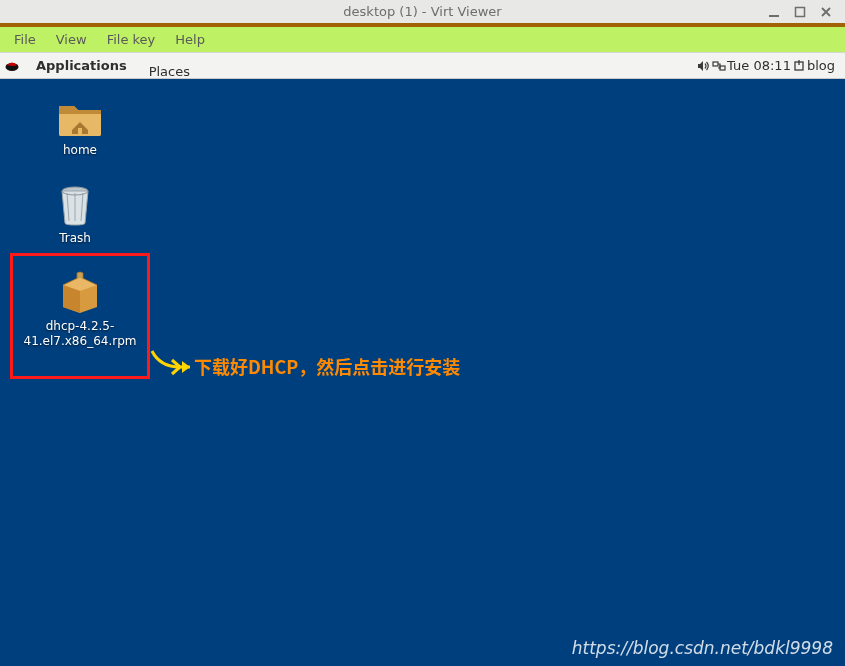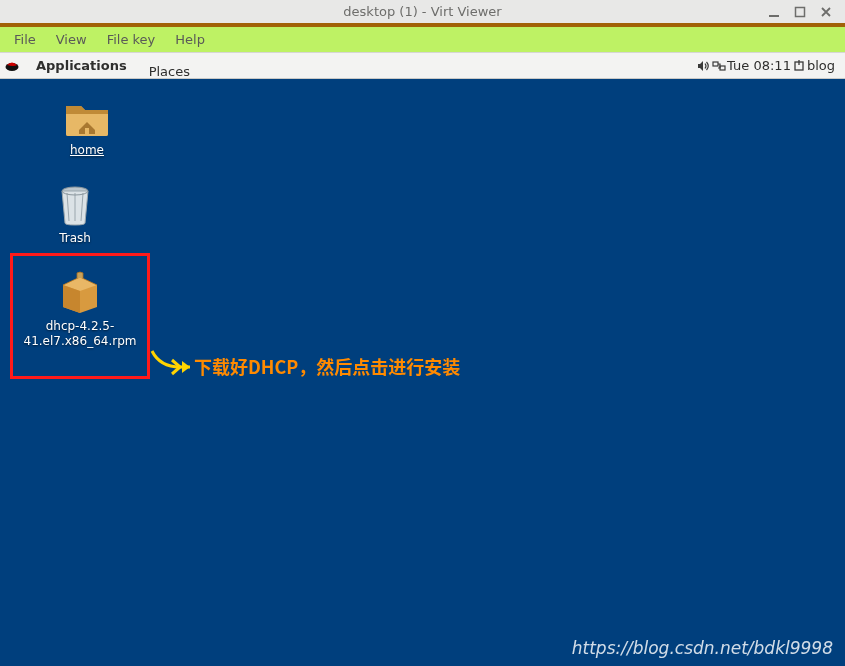--- a/index.html
+++ b/index.html
@@ -62,21 +62,21 @@
   .desk-icon {
     position: absolute;
     width: 110px;
     display:flex; flex-direction:column; align-items:center;
     color:#fff; font-size:12px;
     text-align:center;
     cursor: default;
   }
   .desk-icon .glyph { width:48px; height:48px; display:flex; align-items:center; justify-content:center; }
   .desk-icon .label { margin-top:2px; line-height:1.25; text-shadow: 0 1px 2px rgba(0,0,0,.6);}
-  .desk-home { left:32px; top:14px;text-decoration:underline; }
+  .desk-home { left:25px; top:14px; }
   .desk-trash { left:20px; top:102px; }
   .desk-rpm { left:20px; top:190px; width:120px;}
   
   .hl-box {
     position:absolute;
     border:3px solid #ff1a1a;
     left:10px; top:174px;
     width:140px; height:126px;
     pointer-events:none;
   }

